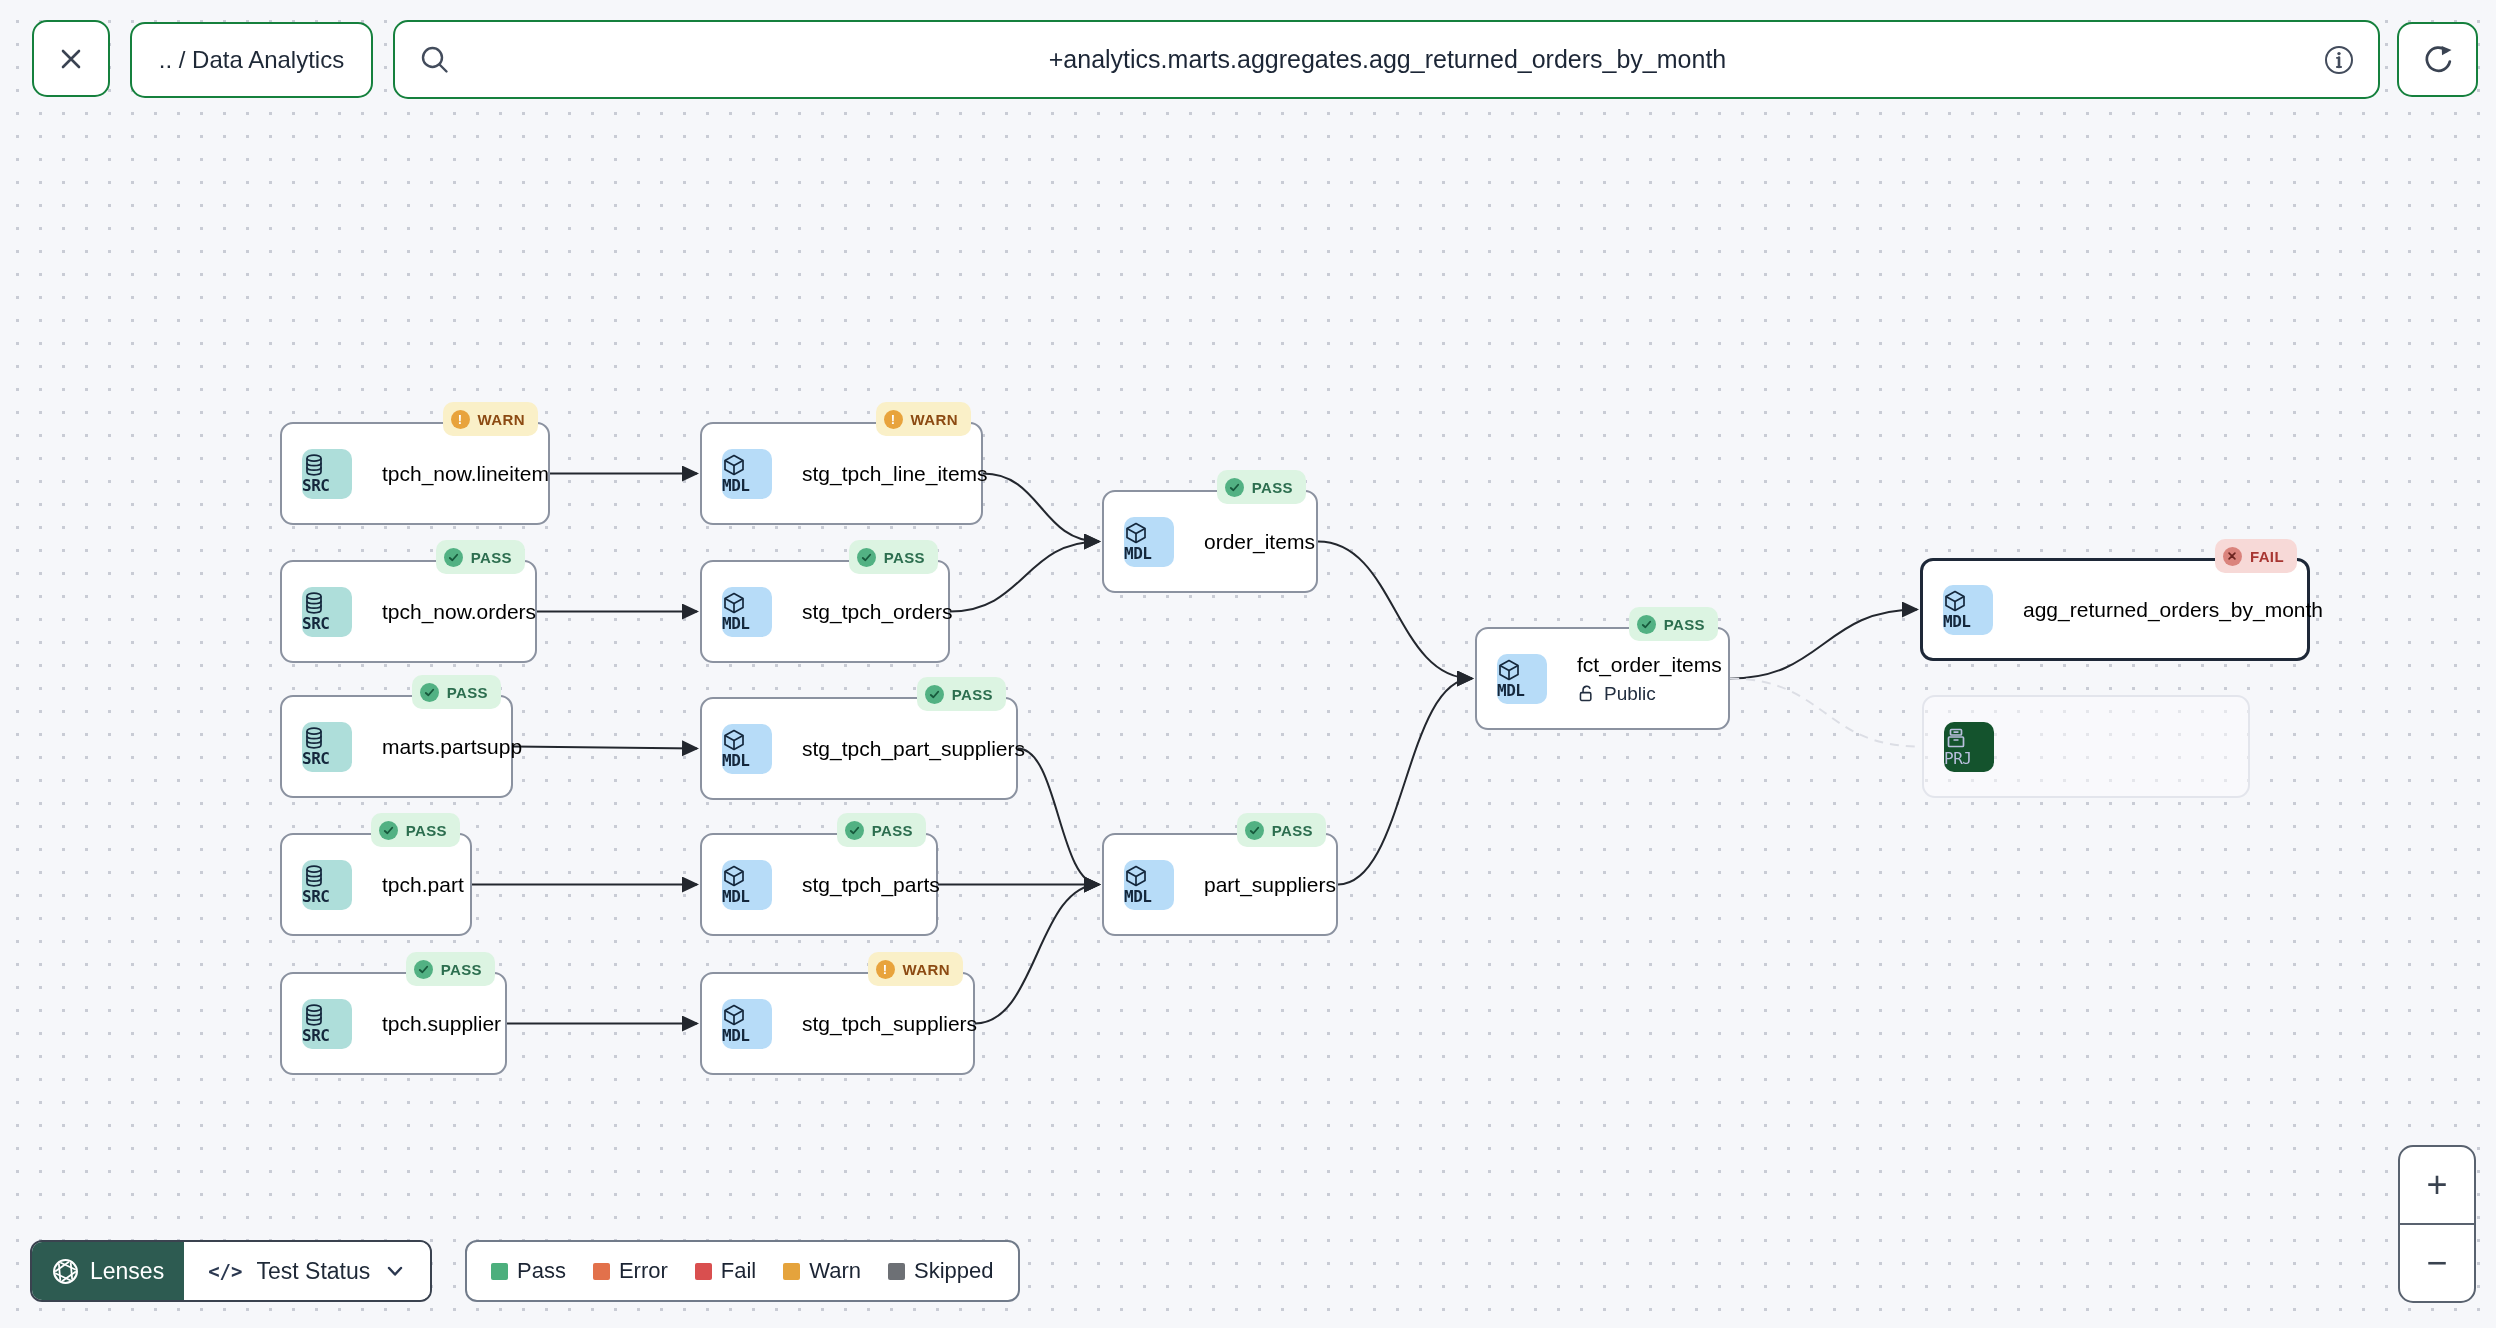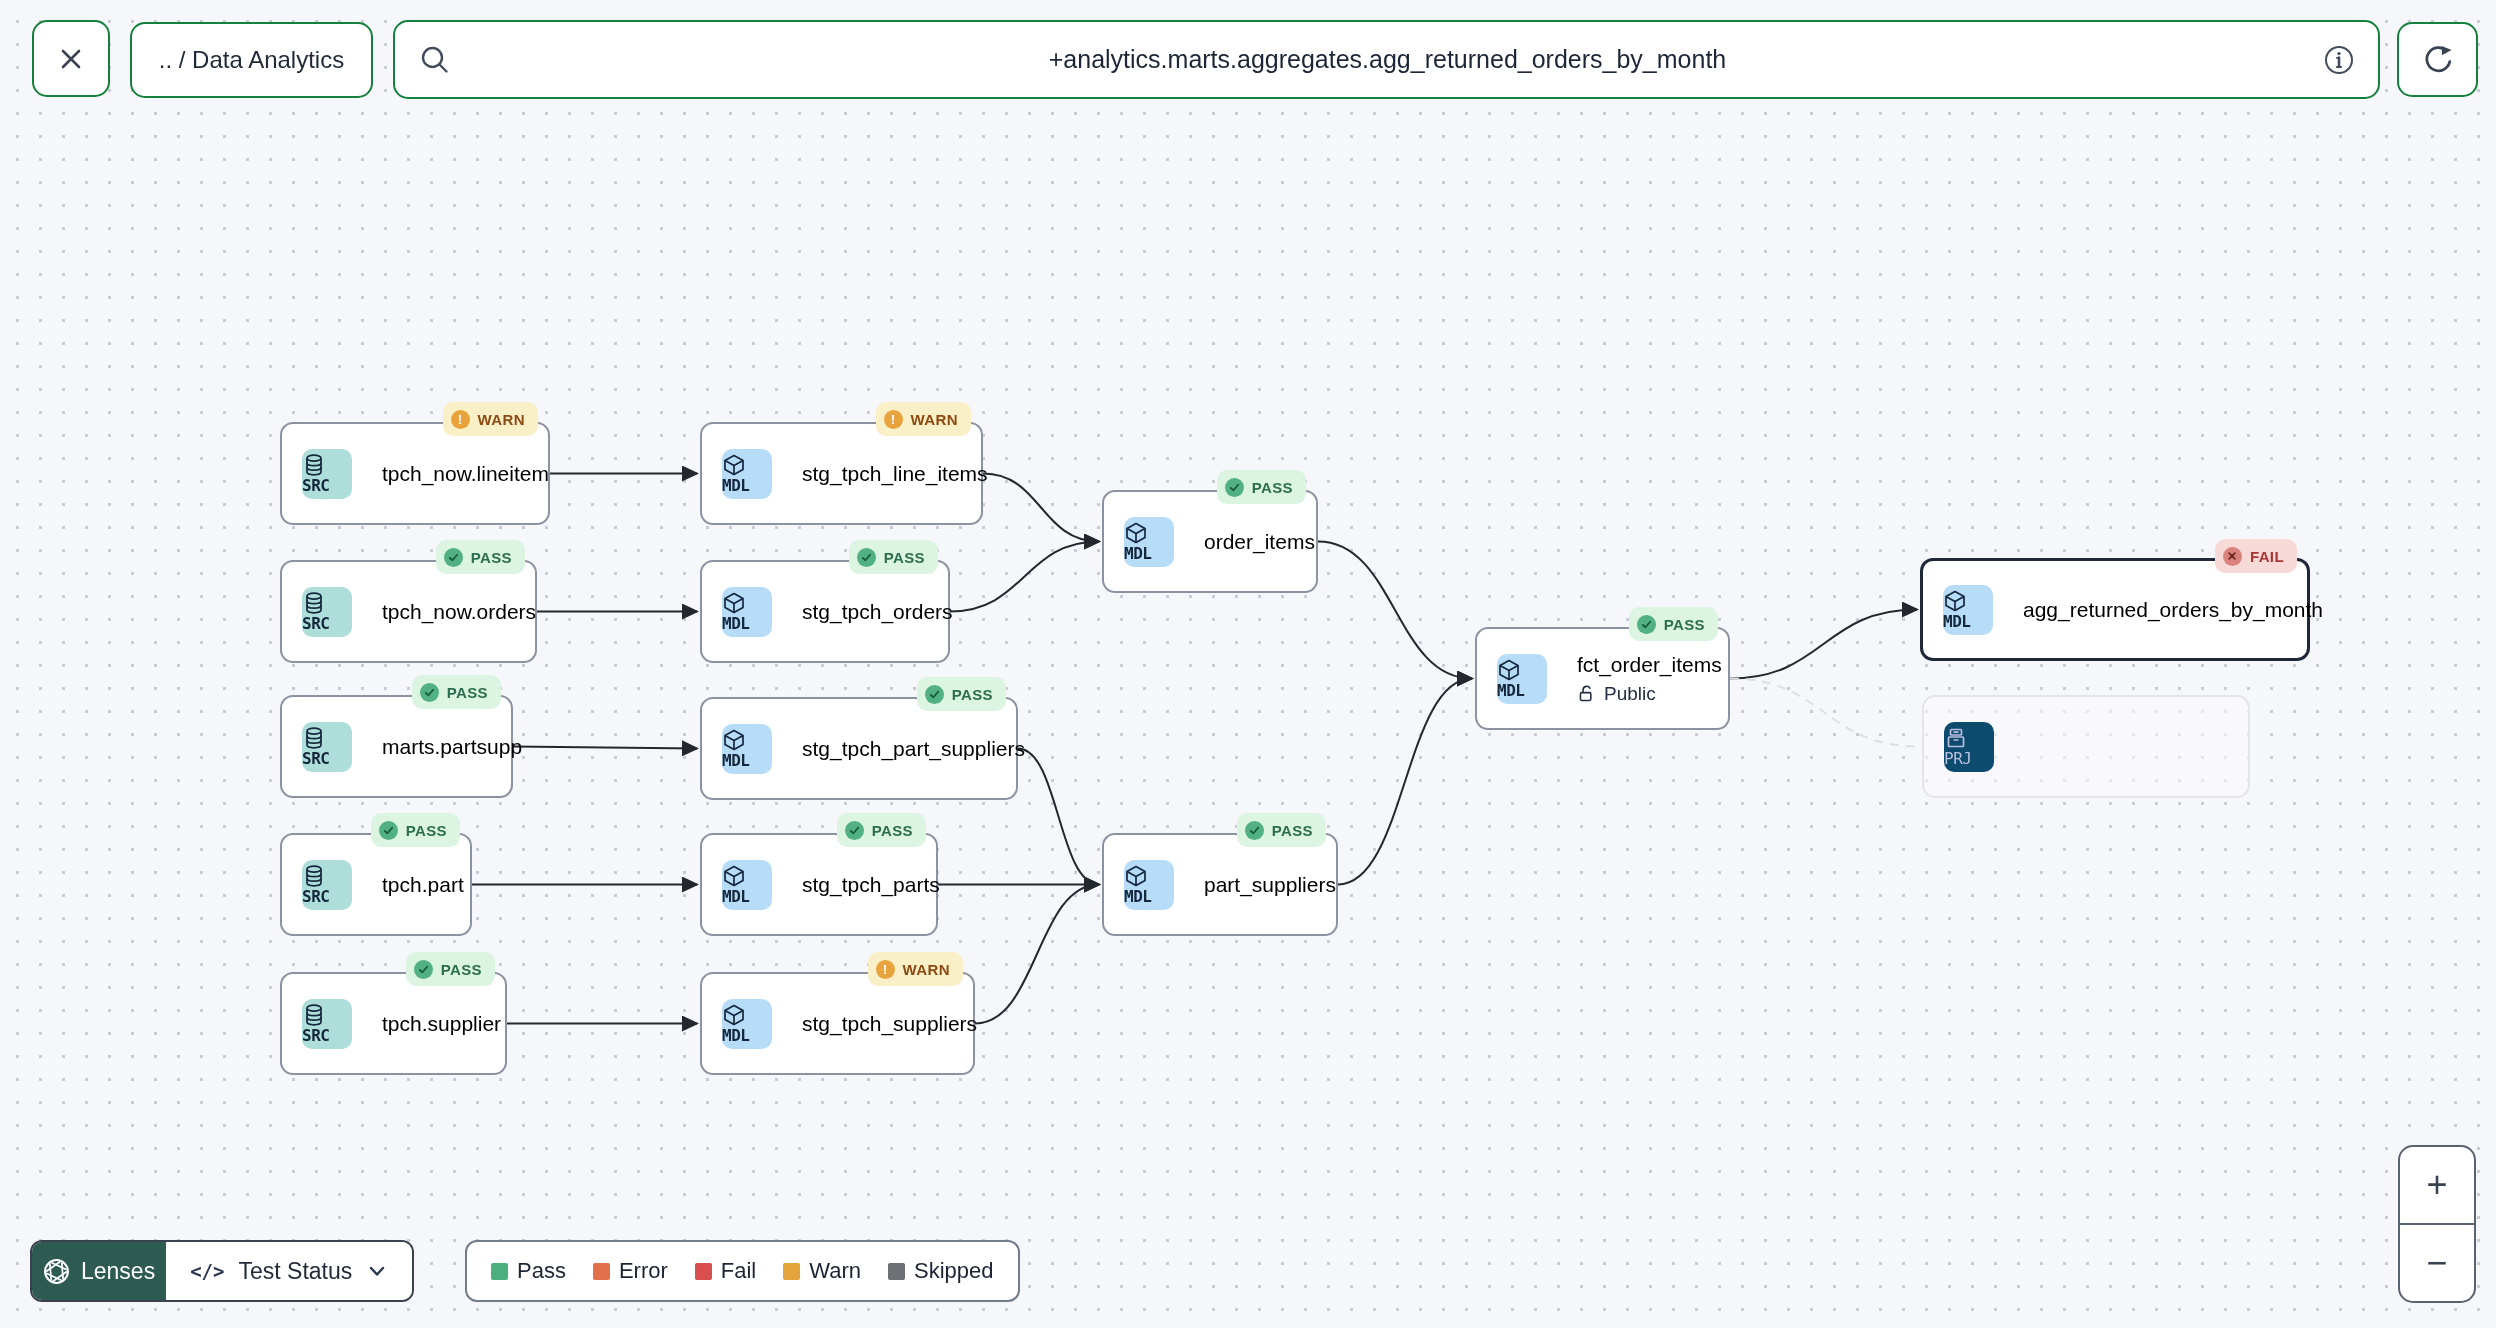--- a/index.html
+++ b/index.html
@@ -24,42 +24,42 @@
   
   #edges{position:absolute;left:0;top:0;width:2496px;height:1328px;z-index:1;pointer-events:none;}
   .node{position:absolute;height:103px;background:#ffffff;border:2px solid #8b92a0;border-radius:13px;
     display:flex;align-items:center;padding-left:20px;gap:30px;box-sizing:border-box;z-index:2;cursor:pointer;}
   .node.selected{border:3.5px solid #1e2838;}
   .node.ghost{background:rgba(251,252,253,0.55);border:2px solid #e3e5ec;}
   .tile{width:50px;height:50px;border-radius:10px;display:flex;flex-direction:column;
     align-items:flex-start;justify-content:center;flex:none;}
   .tile.SRC{background:#aededa;}
   .tile.MDL{background:#b7dcf8;}
-  .tile.PRJ{background:#0c4a6e;}
+  .tile.PRJ{background:#14532d;}
   .tile-kind{font-family:"DejaVu Sans Mono", monospace;font-size:16px;font-weight:bold;
     color:#14273c;line-height:1;margin-top:1px;letter-spacing:-0.5px;}
   .tile.PRJ .tile-kind{color:#b9bfdd;font-weight:normal;}
   .node-label{font-size:21px;color:#000000;white-space:nowrap;}
   .node-sub{display:flex;align-items:center;gap:8px;font-size:19px;color:#222e40;margin-top:6px;}
   .ghost-lines{font-size:20px;color:#c6cad4;line-height:1.45;white-space:nowrap;}
   .badge{position:absolute;top:-22px;right:10px;height:34px;border-radius:10px;
     display:flex;align-items:center;gap:8px;padding:0 13px 0 8px;
     font-size:15px;font-weight:bold;letter-spacing:0.4px;z-index:3;}
   .badge .dot{width:19px;height:19px;border-radius:50%;display:flex;align-items:center;justify-content:center;}
   .badge.PASS{background:#dcf4e2;color:#2c6e4f;}
   .badge.PASS .dot{background:#52b183;}
   .badge.WARN{background:#faf0c8;color:#8c4a12;}
   .badge.WARN .dot{background:#e8a33c;color:#ffffff;font-size:13px;font-weight:bold;}
   .badge.FAIL{background:#f7d9d7;color:#a83632;}
   .badge.FAIL .dot{background:#da837c;}
   
   .lens-group{position:absolute;left:30px;top:1240px;height:62px;border:2px solid #3a424f;
     border-radius:12px;display:flex;overflow:hidden;box-sizing:border-box;z-index:4;}
   .lens-seg{background:#2d5b51;color:#ffffff;display:flex;align-items:center;gap:11px;
-    padding:0 11px;font-size:23px;cursor:pointer;}
+    padding:0 20px;font-size:23px;cursor:pointer;}
   .lensview-seg{background:#ffffff;display:flex;align-items:center;gap:14px;padding:0 24px;
     font-size:23px;color:#1f2937;cursor:pointer;}
   .code-glyph{font-family:"DejaVu Sans Mono", monospace;font-size:19px;font-weight:bold;color:#2b3850;}
   .legend{position:absolute;left:465px;top:1240px;height:62px;background:#ffffff;
     border:2px solid #717b8a;border-radius:12px;display:flex;align-items:center;gap:27px;
     padding:0 24px;box-sizing:border-box;z-index:4;}
   .legend-item{display:flex;align-items:center;gap:9px;font-size:22px;color:#1b2433;}
   .legend-sq{width:17px;height:17px;border-radius:2px;flex:none;}
   .zoomctl{position:absolute;left:2398px;top:1145px;width:78px;height:158px;background:#ffffff;
     border:2px solid #59626f;border-radius:15px;display:flex;flex-direction:column;

